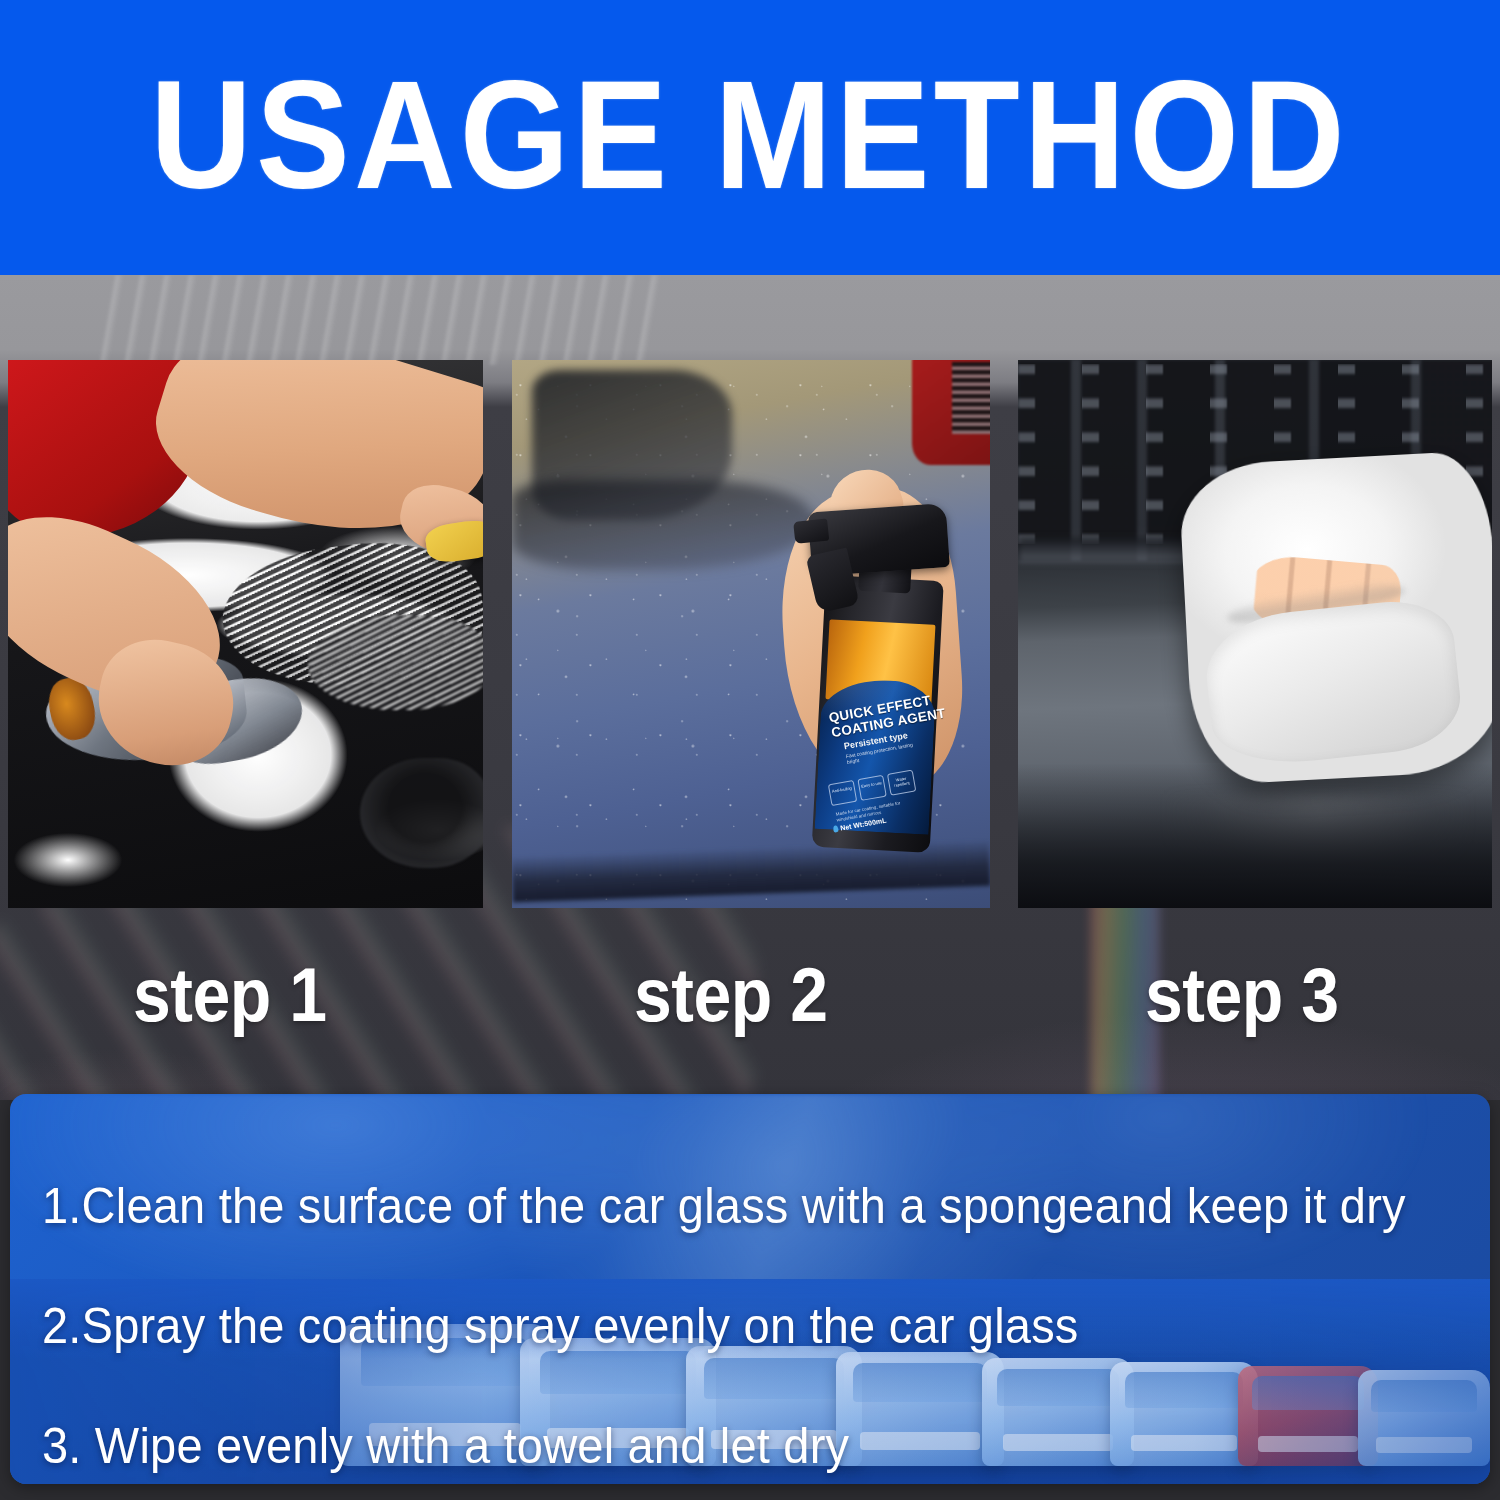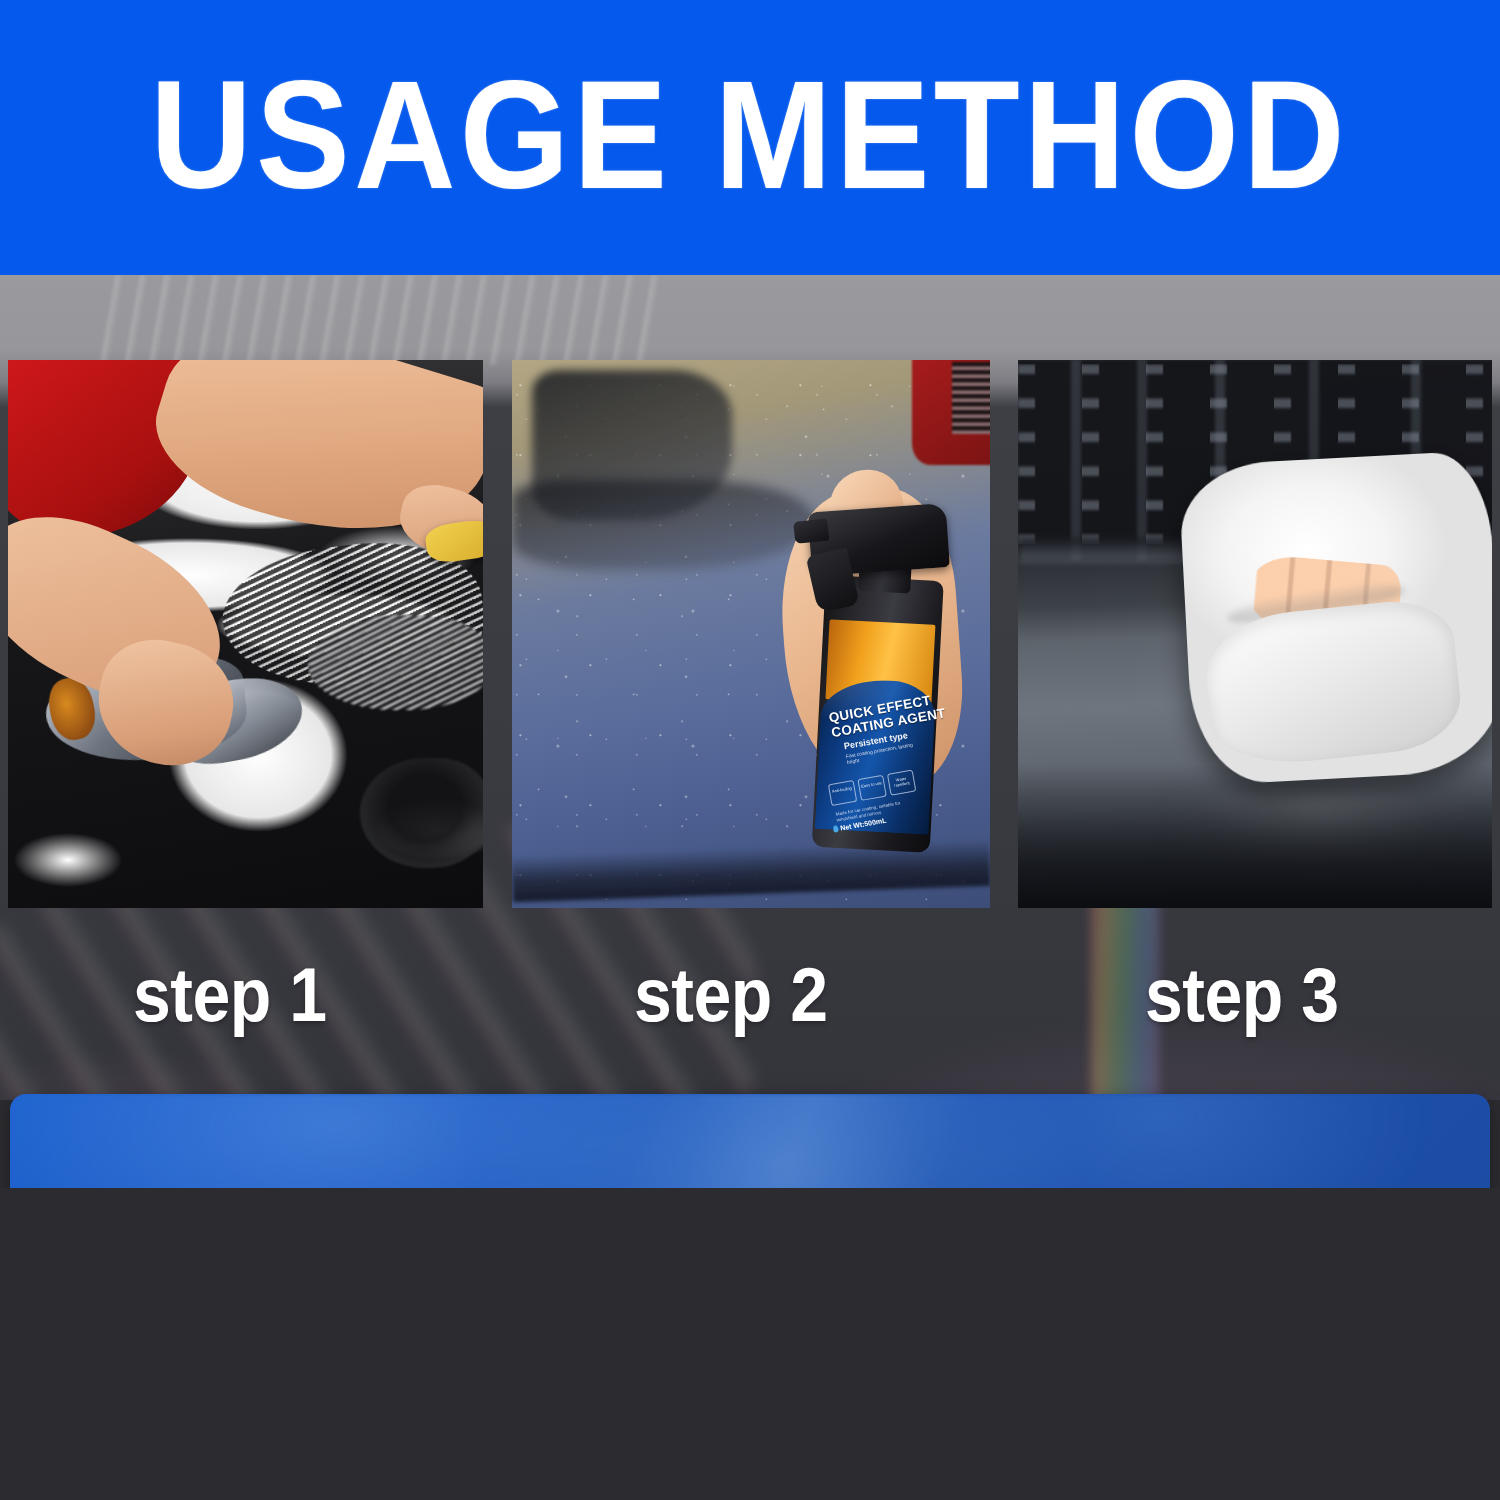--- a/index.html
+++ b/index.html
@@ -4,21 +4,21 @@
 <style>
   * { box-sizing: border-box; margin: 0; padding: 0; }
   html, body {
     width: 1500px; height: 1500px;
     font-family: "Liberation Sans", sans-serif;
     background: #2c2c30;
     overflow: hidden;
   }
   #page {
     position: relative;
-    width: 1500px; height: 1188px;
+    width: 1500px; height: 1500px;
     overflow: hidden;
   }
 
   
   .header-banner {
     position: absolute; left: 0; top: 0;
     width: 1500px; height: 275px;
     background: #0559ed;
     display: flex; align-items: center; justify-content: center;
     overflow: hidden;
@@ -653,15 +653,20 @@
       <div class="car car-2"></div>
       <div class="car car-3"></div>
       <div class="car car-4"></div>
       <div class="car car-5"></div>
       <div class="car car-6 red"></div>
       <div class="car car-7"></div>
       <div class="panel-cars-fade"></div>
       <div class="panel-cars-top-fade"></div>
     </div>
 
+    <div class="instructions-list">
+      <div class="instruction-line">1.Clean the surface of the car glass with a spongeand keep it dry</div>
+      <div class="instruction-line">2.Spray the coating spray evenly on the car glass</div>
+      <div class="instruction-line">3. Wipe evenly with a towel and let dry</div>
+    </div>
   </div>
 
 </div>
 
 </body></html>

